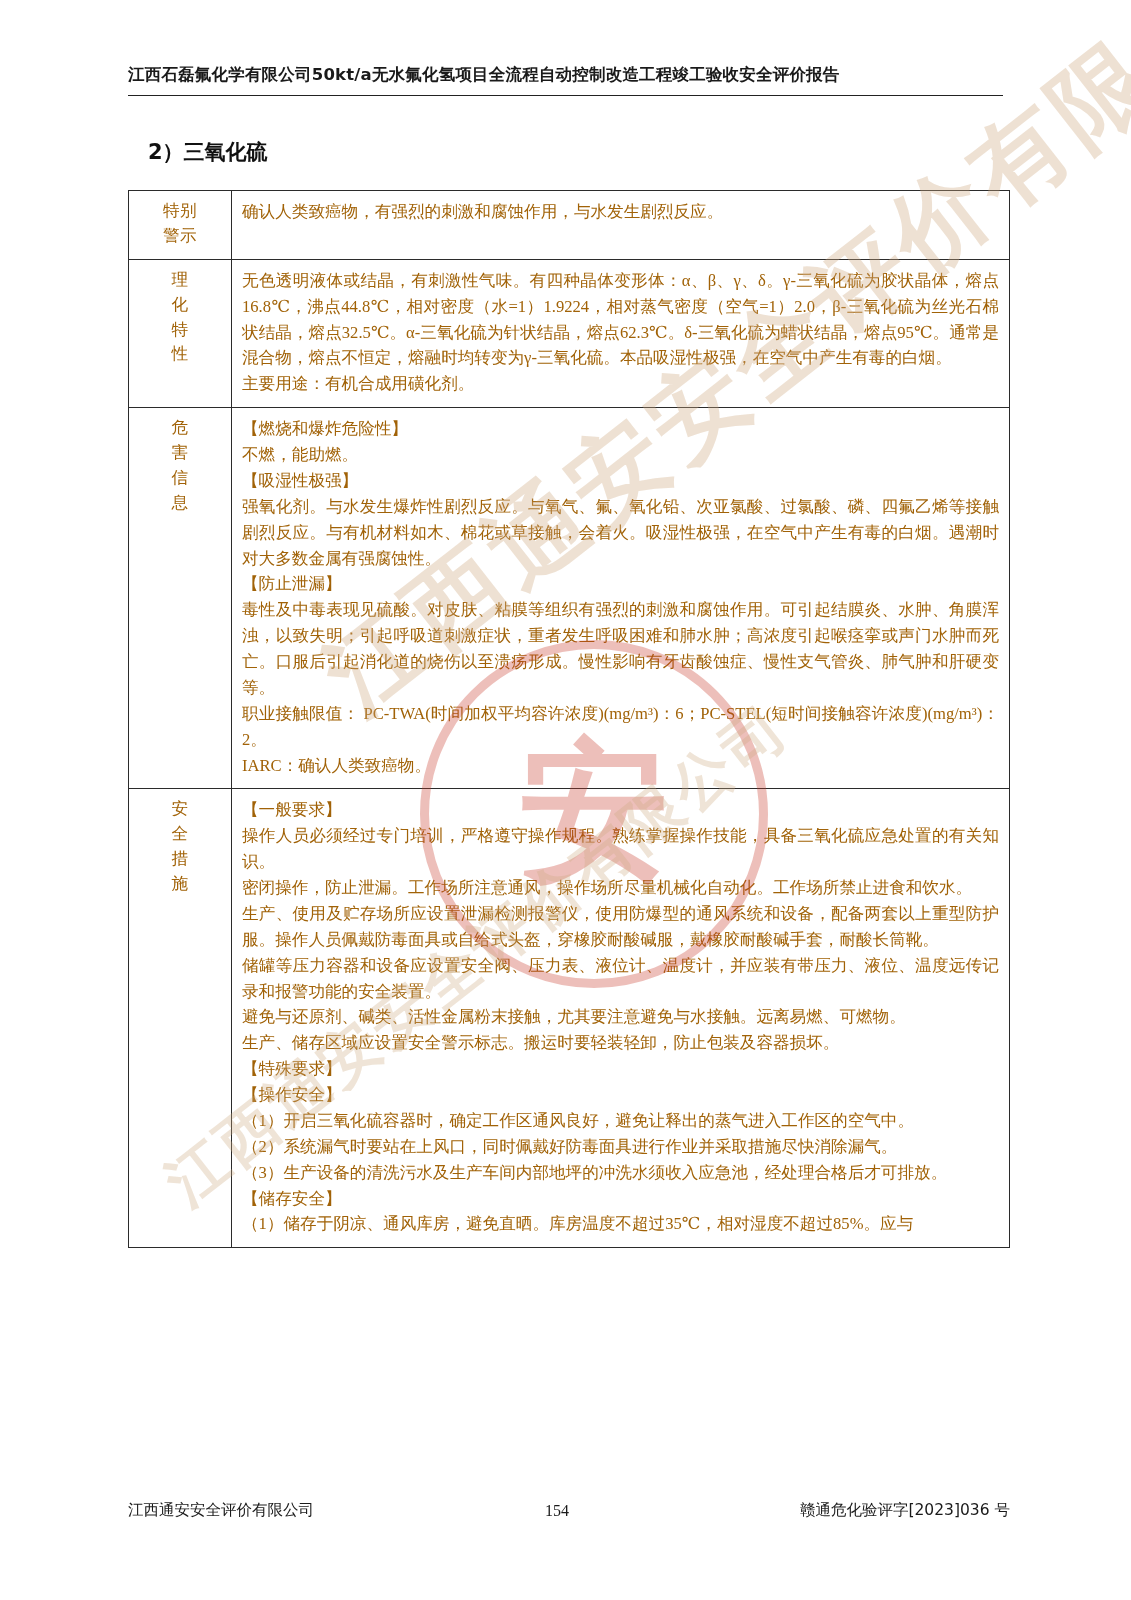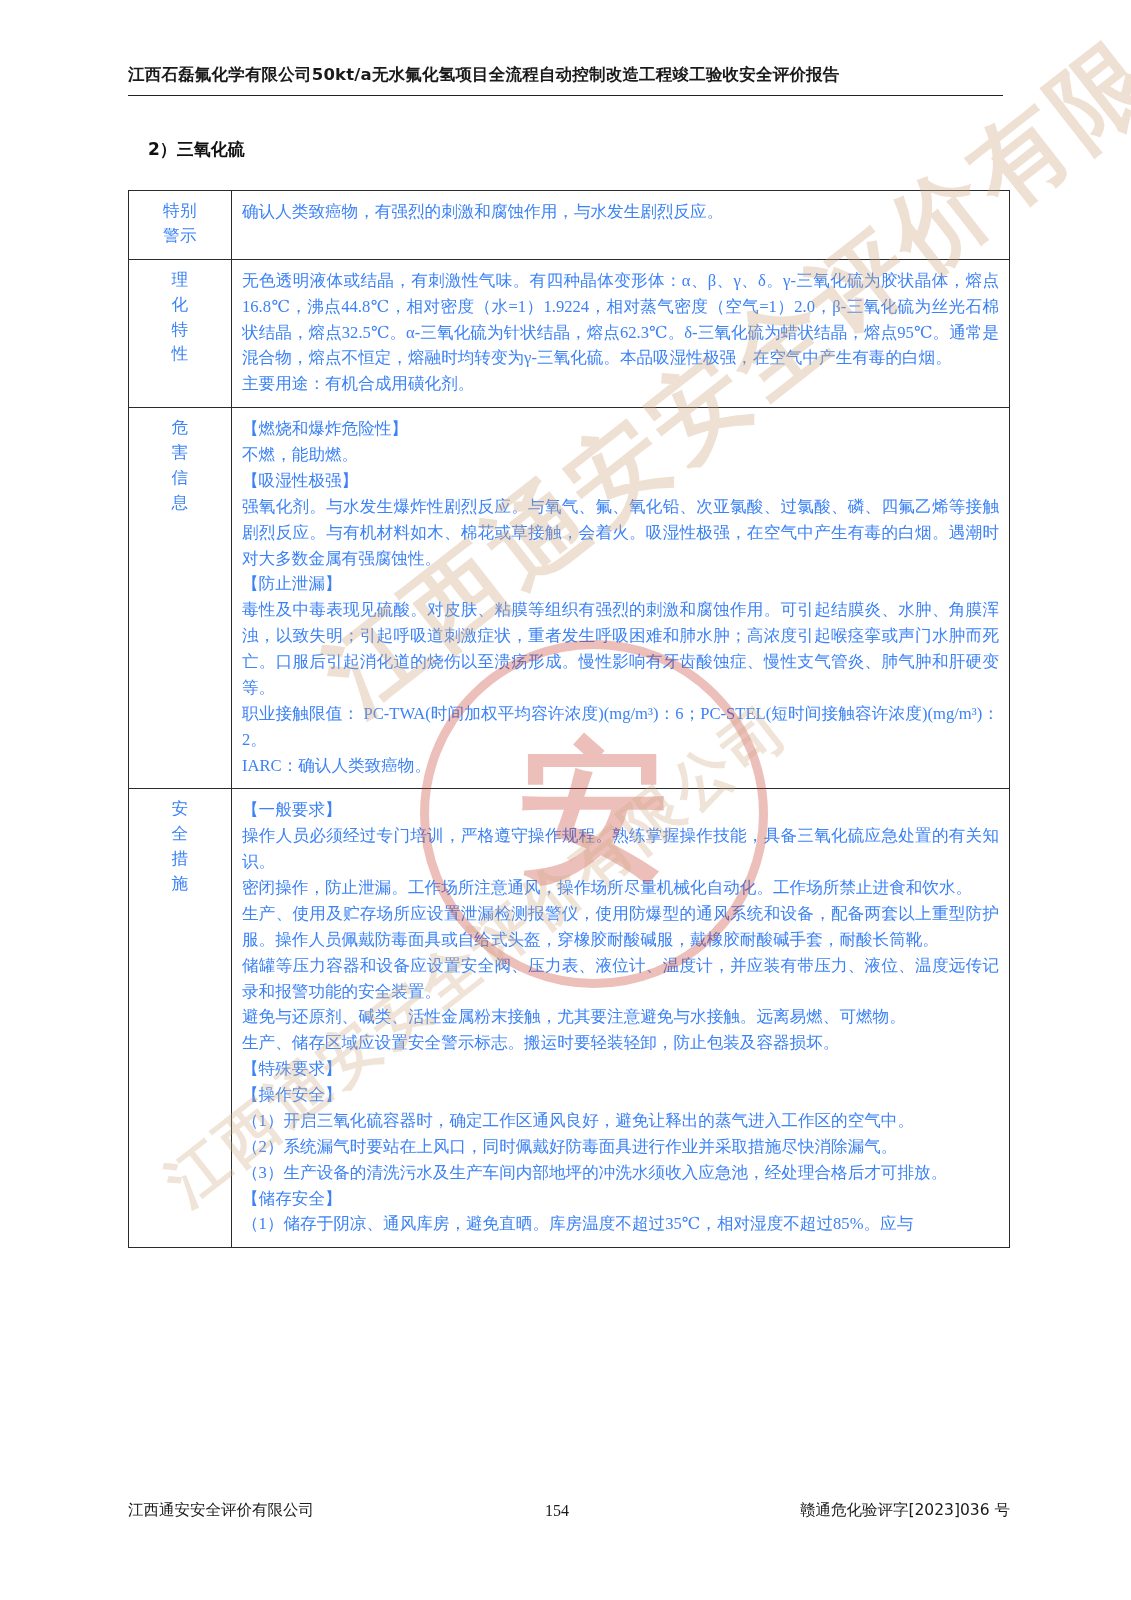--- a/index.html
+++ b/index.html
@@ -41,21 +41,21 @@
   .header-rule {
     margin-top: 9px;
     border-bottom: 1.6px solid #222;
     width: 875px;
   }
   
   .section-heading {
     position: absolute;
     top: 138px;
     left: 148px;
-    font-size: 17px;
+    font-size: 21px;
     font-weight: bold;
     font-family: "DejaVu Sans", "Liberation Sans", sans-serif;
     color: #111;
   }
   
   .table-wrap {
     position: absolute;
     top: 190px;
     left: 128px;
     width: 882px;
@@ -64,21 +64,21 @@
     border-collapse: collapse;
     width: 882px;
     table-layout: fixed;
   }
   table.hazard td {
     border: 1.3px solid #2b2b2b;
     vertical-align: top;
     padding: 8px 10px 10px 10px;
     font-size: 16.6px;
     line-height: 1.56;
-    color: #3b82f6;
+    color: #a16207;
   }
   td.label {
     width: 82px;
     text-align: center;
     vertical-align: middle;
     font-size: 17px;
     font-weight: normal;
     letter-spacing: 0.5px;
     padding: 8px 6px;
   }

